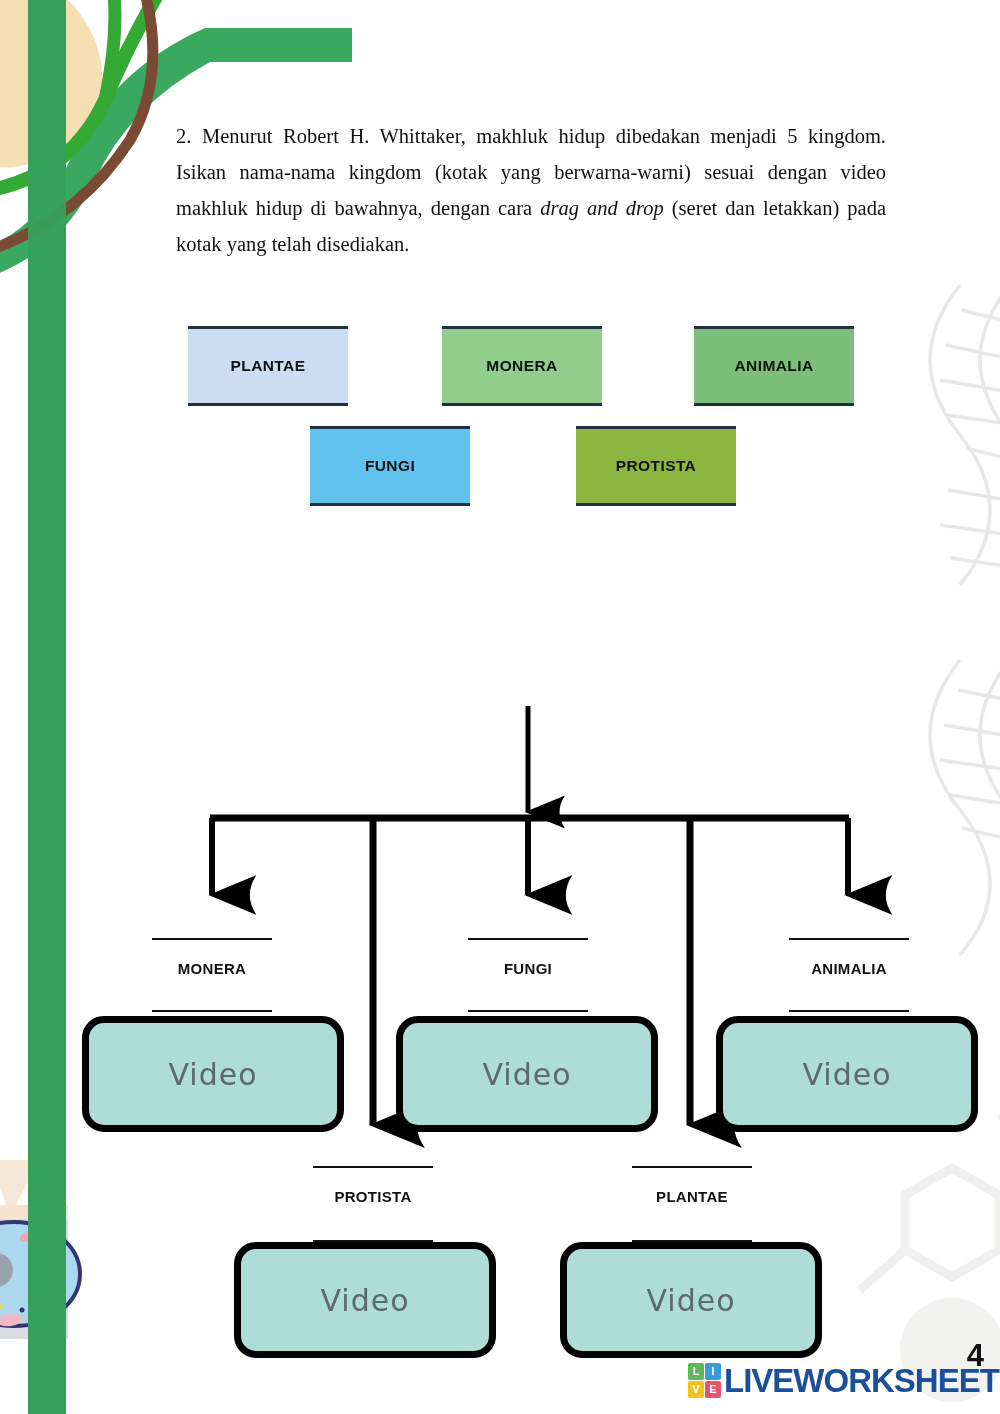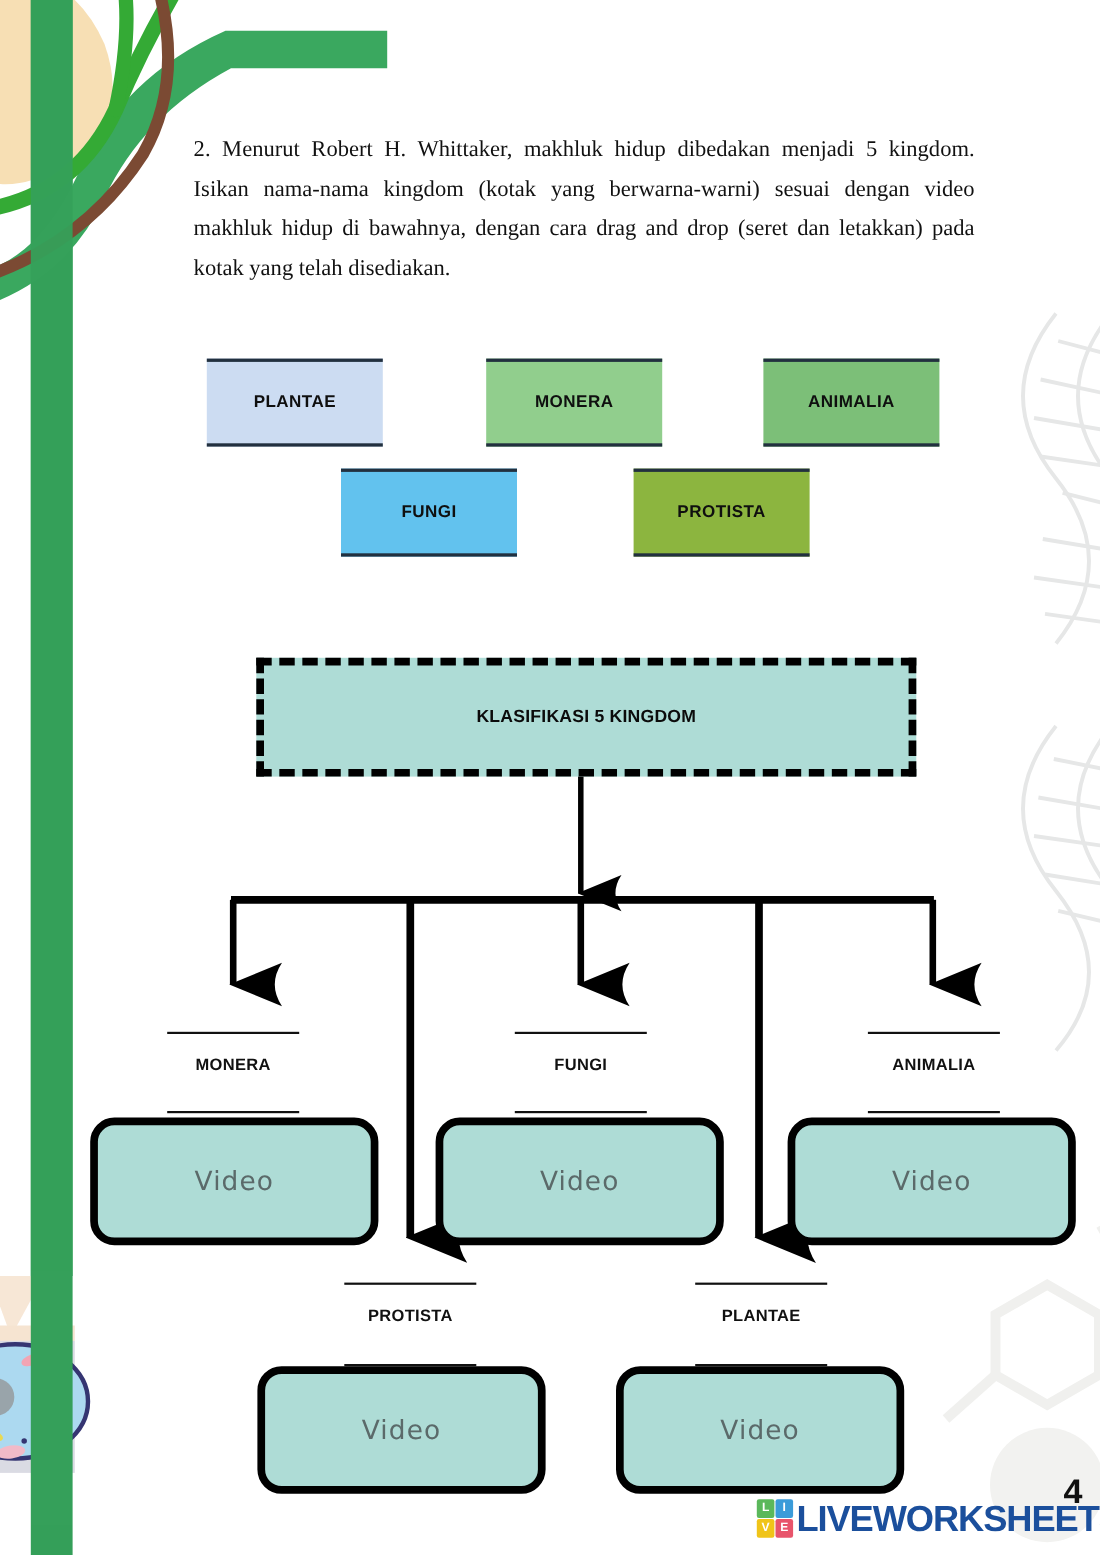--- a/index.html
+++ b/index.html
@@ -27,21 +27,21 @@
     font-family:"Liberation Sans", sans-serif;
   }
 
   
   .instructions{
     position:absolute;left:176px;top:118px;width:710px;
     font-family:"Liberation Serif", serif;
     font-size:20.5px;line-height:36px;color:#111;
     text-align:justify;text-justify:inter-word;
   }
-  .instructions .ital{}
+  .instructions .ital{font-style:italic;}
 
   
   .chip{
     position:absolute;
     display:flex;align-items:center;justify-content:center;
     font-size:15.5px;font-weight:bold;color:#0f0f0f;letter-spacing:.4px;
     border-top:3px solid #22303f;border-bottom:3px solid #22303f;
   }
 
   
@@ -69,21 +69,21 @@
   
   .video-box{
     position:absolute;
     background:#aedcd6;
     border:7px solid #000;
     border-radius:22px;
     box-sizing:border-box;
     display:flex;align-items:center;justify-content:center;
   }
   .video-box span{
-    font-size:24px;color:#5b6a6a;font-weight:400;letter-spacing:1px;
+    font-size:30px;color:#5b6a6a;font-weight:400;letter-spacing:1px;
     font-family:"DejaVu Sans", sans-serif;
   }
 
   
   .page-number{
     position:absolute;right:16px;top:1338px;
     font-size:31px;font-weight:bold;color:#111;
   }
   .lw-logo{
     position:absolute;left:688px;top:1360px;
@@ -185,23 +185,20 @@
         <span>ANIMALIA</span>
       </div>
       <div class="chip" style="left: 310px; top: 426px; width: 160px; height: 74px; background: rgb(98, 194, 238);">
         <span>FUNGI</span>
       </div>
       <div class="chip" style="left: 576px; top: 426px; width: 160px; height: 74px; background: rgb(140, 181, 63);">
         <span>PROTISTA</span>
       </div>
     </div>
 
-  <div class="dashed-box">
-    <span>KLASIFIKASI 5 KINGDOM</span>
-  </div>
 
   <svg class="flow-svg" viewBox="0 0 1000 1414" xmlns="http://www.w3.org/2000/svg">
     <defs>
       <marker id="arrowhead" markerWidth="7" markerHeight="8" refX="3.5" refY="7.4" orient="auto" markerUnits="strokeWidth">
         <path d="M 0.2 0 Q 3.5 2.2 6.8 0 L 3.5 8 Z" fill="#000"></path>
       </marker>
     </defs>
 
     <line x1="528" y1="706" x2="528" y2="812" stroke="#000" stroke-width="5" marker-end="url(#arrowhead)"></line>
 

